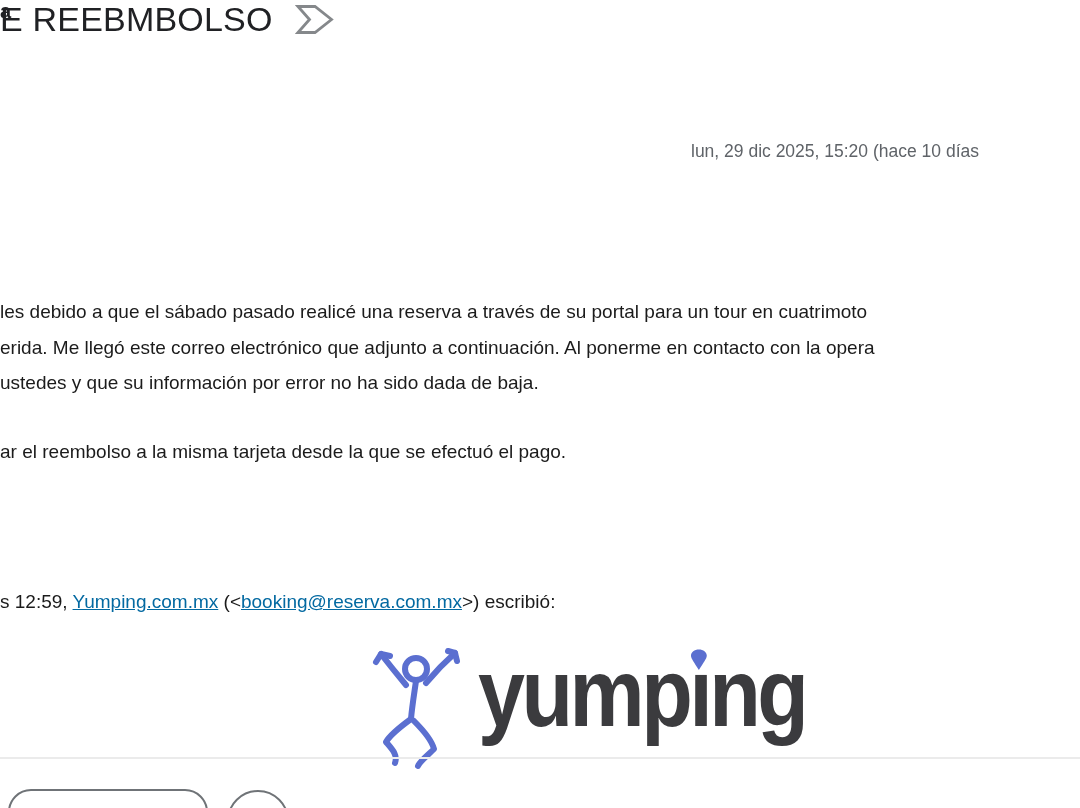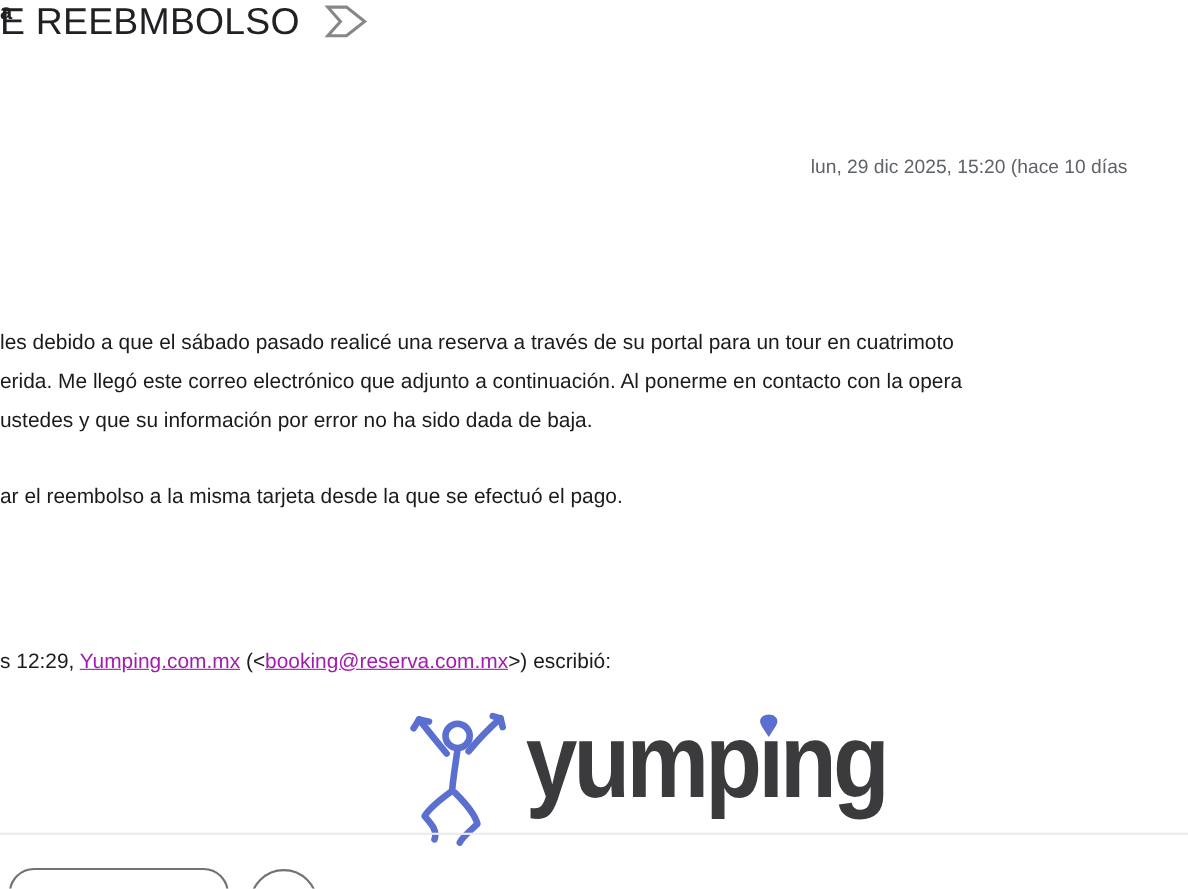--- a/index.html
+++ b/index.html
@@ -18,36 +18,36 @@
     font-size:34px; font-weight:400; color:#202124;
     white-space:nowrap; letter-spacing:0.2px;
   }
   .imp-icon { margin-left:22px; margin-top:4px; }
 
   
   .sender-row { position:absolute; left:0; top:139; display:flex; align-items:baseline; white-space:nowrap; }
   .sender-name { font-size:20px; font-weight:bold; color:#202124; }
   .sender-addr { font-size:17.5px; color:#5f6368; margin-left:7px; }
   .date-text {
-    position:absolute; left:737px; top:141px;
+    position:absolute; left:691px; top:141px;
     font-size:17.5px; color:#5f6368; white-space:nowrap;
   }
 
   
   .body-line {
     position:absolute; left:0; width:1400px;
     font-size:19px; line-height:35.5px; color:#1b1b1b;
     white-space:nowrap;
   }
   .attr-line {
     position:absolute; left:0; top:584px; width:1400px;
     font-size:19px; line-height:35px; color:#1b1b1b; white-space:nowrap;
   }
   .attr-line a, .quote-link {
-    color:#a21caf; text-decoration:underline; cursor:pointer;
+    color:#0369a1; text-decoration:underline; cursor:pointer;
   }
 
   
   .logo-figure { position:absolute; left:362px; top:645px; }
   .logo-word {
     position:absolute; left:478px; top:643px;
     font-size:96px; line-height:100px; font-weight:bold;
     letter-spacing:-4px; color:#3b3b3e;
     transform:scaleX(0.88); transform-origin:left top;
     white-space:nowrap;
@@ -90,21 +90,21 @@
   </div>
   <div class="date-text">lun, 29 dic 2025, 15:20 (hace 10 días</div>
 
   <div class="body-line" style="top:294px">les debido a que el sábado pasado realicé una reserva a través de su portal para un tour en cuatrimoto</div>
   <div class="body-line" style="top:329.5px">erida. Me llegó este correo electrónico que adjunto a continuación. Al ponerme en contacto con la opera</div>
   <div class="body-line" style="top:365px">ustedes y que su información por error no ha sido dada de baja.</div>
 
   <div class="body-line" style="top:434px">ar el reembolso a la misma tarjeta desde la que se efectuó el pago.</div>
 
   <div class="attr-line">
-    <span>s 12:29, </span><a class="quote-link">Yumping.com.mx</a><span> (&lt;</span><a class="quote-link">booking@reserva.com.mx</a><span>&gt;) escribió:</span>
+    <span>s 12:59, </span><a class="quote-link">Yumping.com.mx</a><span> (&lt;</span><a class="quote-link">booking@reserva.com.mx</a><span>&gt;) escribió:</span>
   </div>
 
   <div class="logo-figure">
     <svg width="112" height="126" viewBox="0 0 112 126">
       <g fill="none" stroke="#5b6fd0" stroke-width="6" stroke-linecap="round" stroke-linejoin="round">
 
         <path d="M44 40 C34 28 26 18 19 9"></path>
         <path d="M14 17 L19 9 L28 11"></path>
         <path d="M64 38 C74 26 84 16 93 8"></path>
         <path d="M86 6 L93 8 L95 16"></path>

